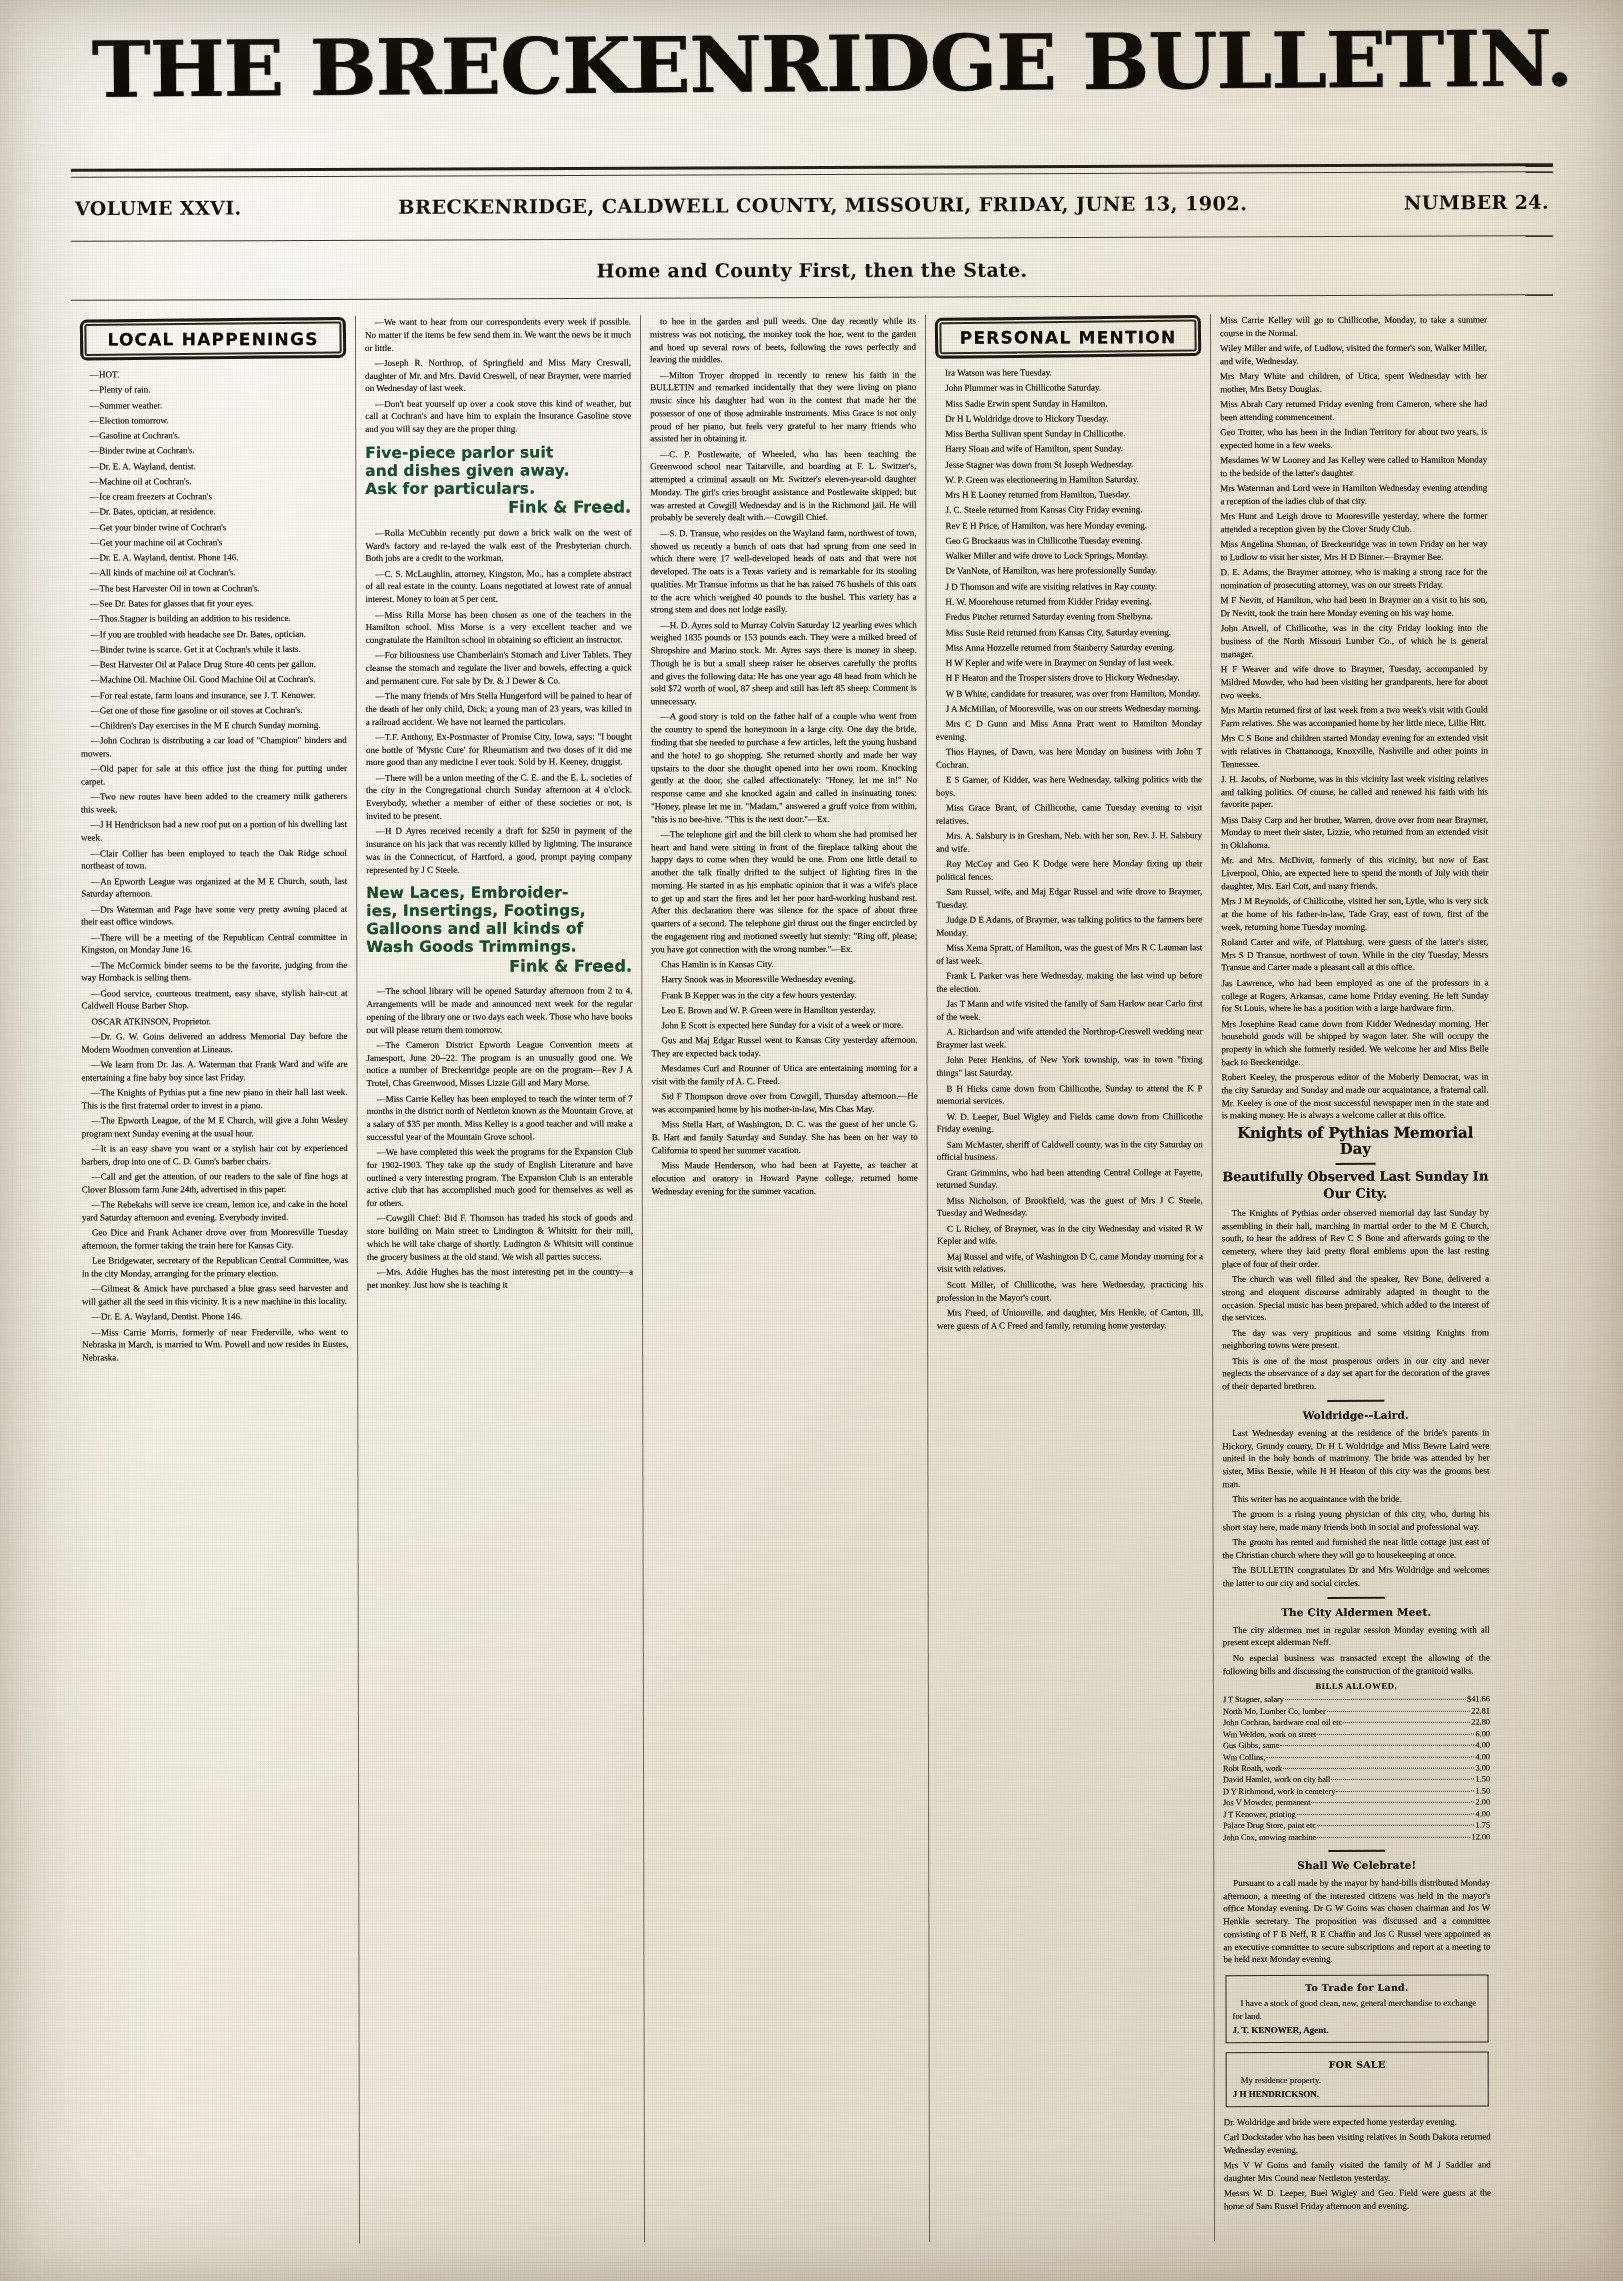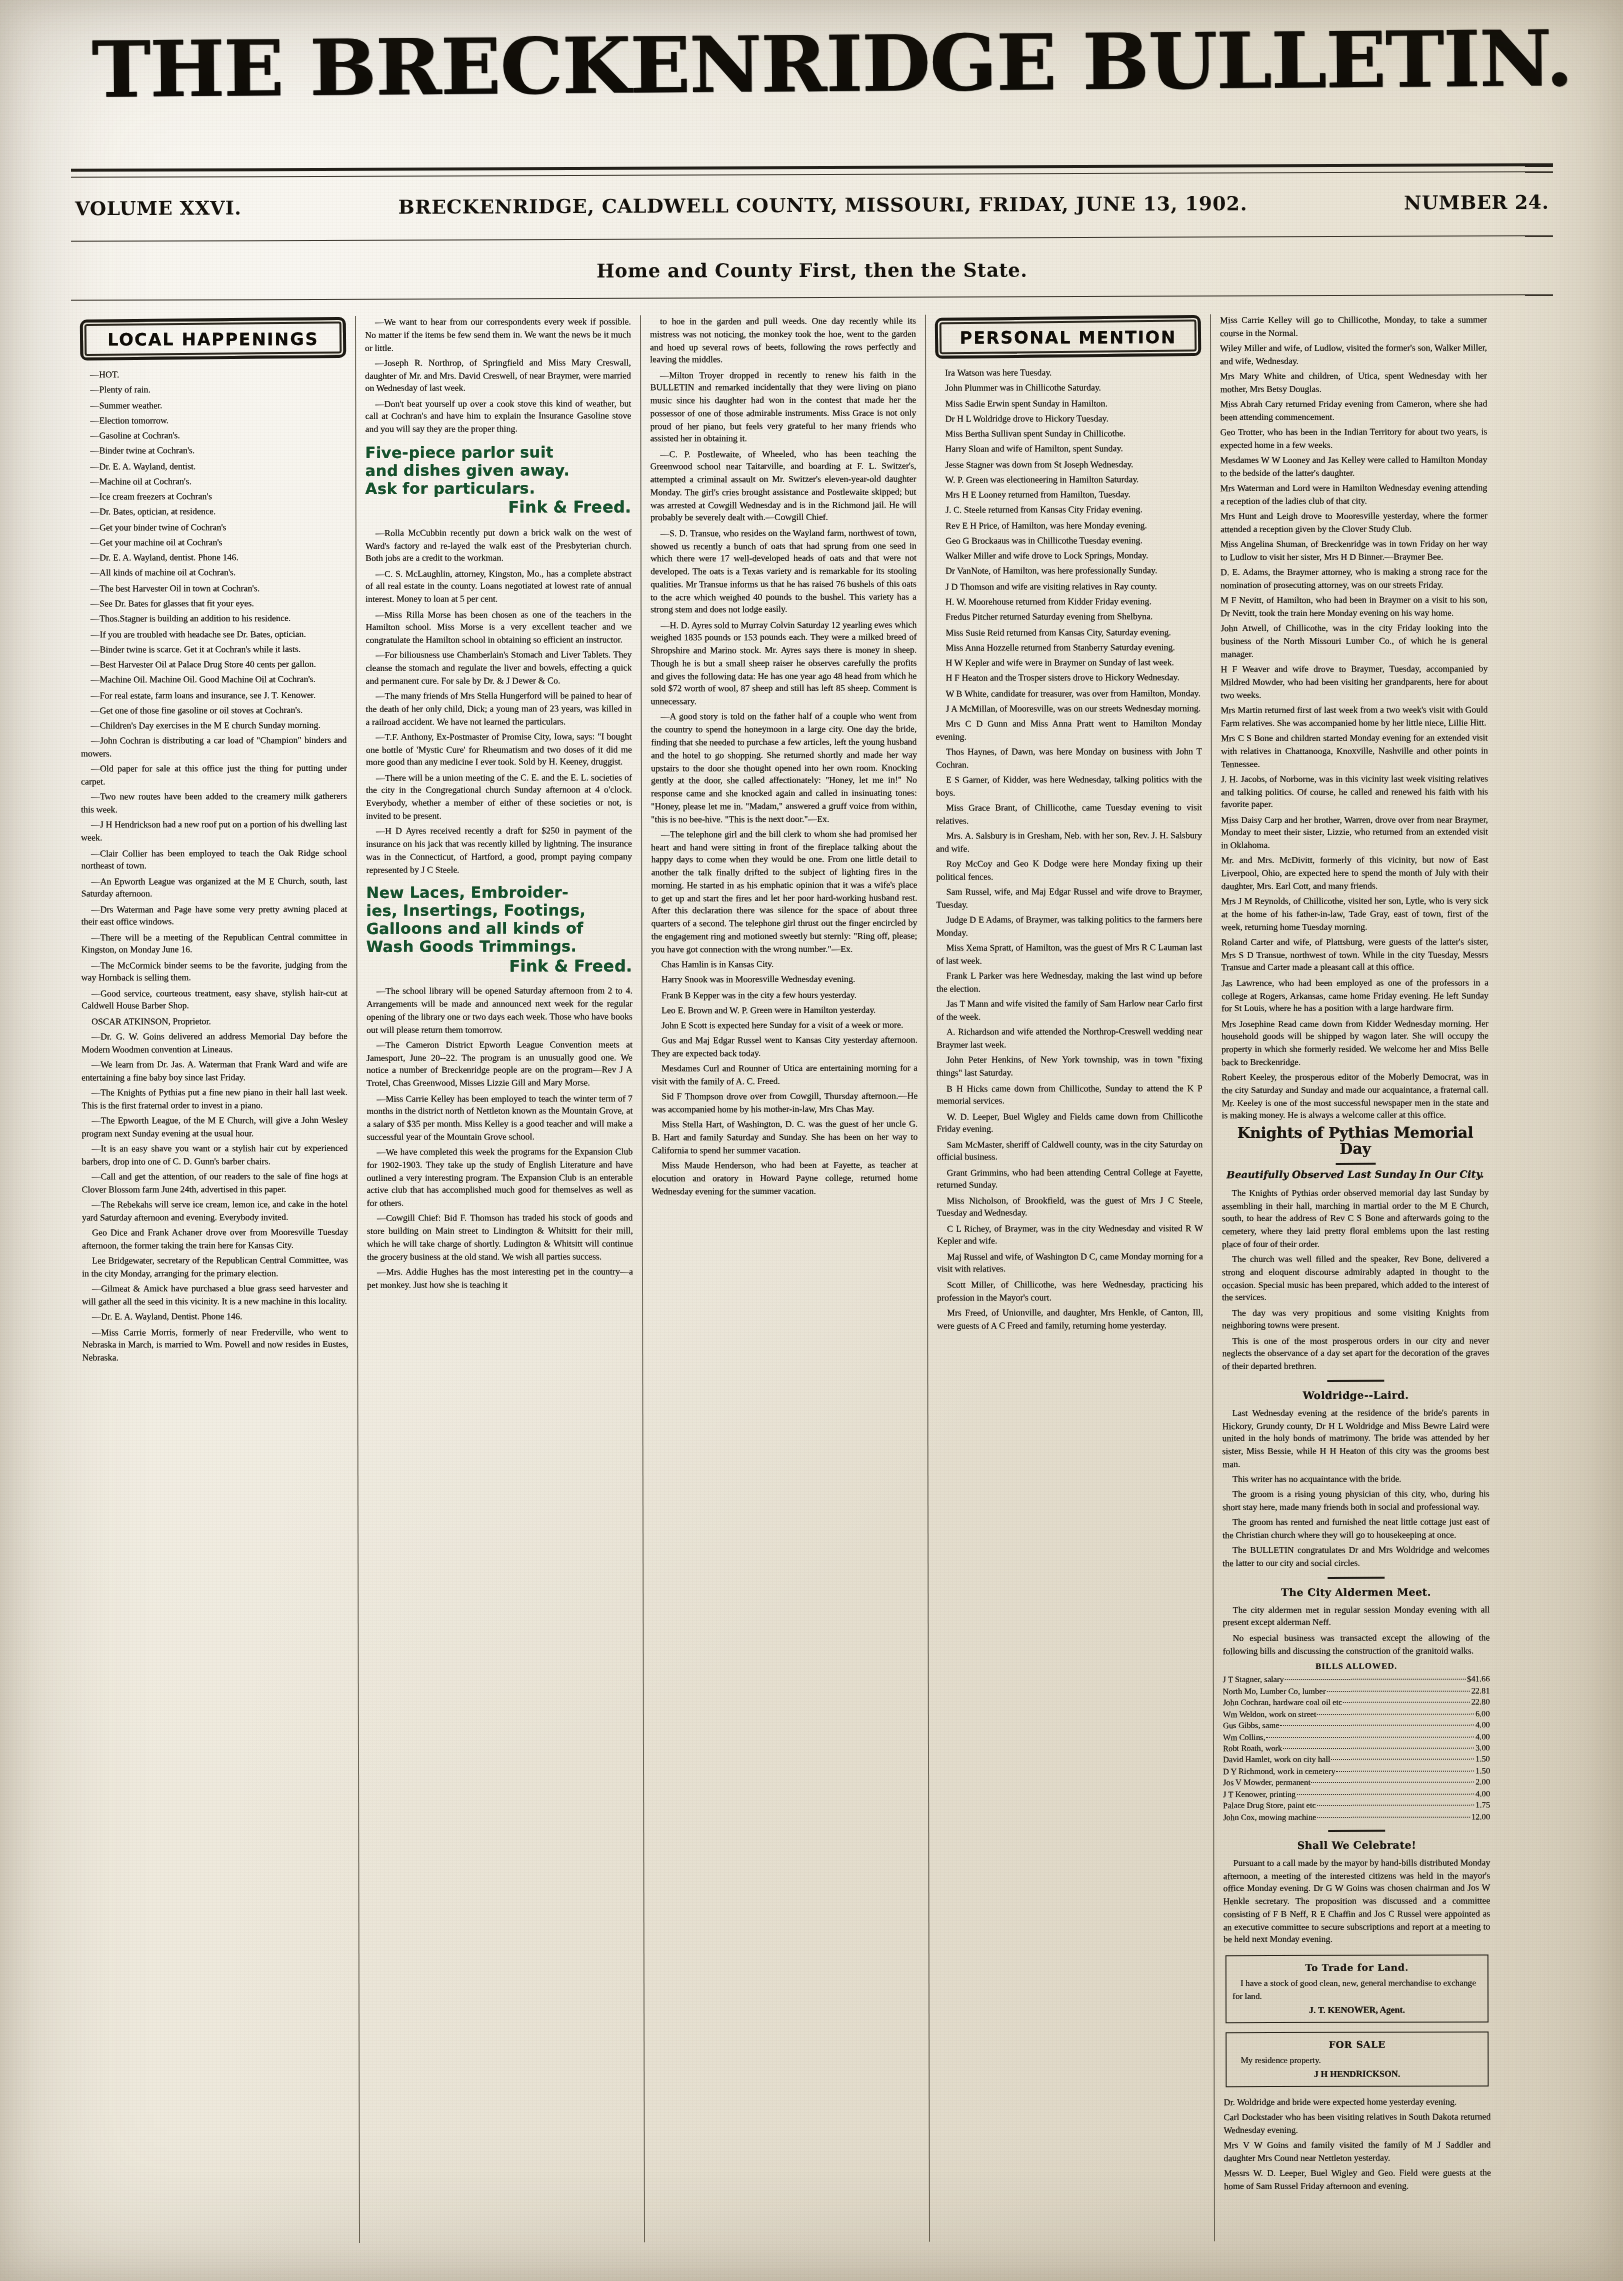--- a/index.html
+++ b/index.html
@@ -139,21 +139,21 @@
     display:block;text-align:right;margin-top:1px;font-size:16px;
   }
 
   
   .kicker{
     text-align:center;font-family:"DejaVu Serif", serif;font-weight:bold;
     font-size:15px;line-height:1.12;margin:2px 0 4px 0;letter-spacing:-0.2px;
   }
   .deck{
     text-align:center;font-family:"DejaVu Serif", serif;font-weight:bold;
-    font-size:10px;line-height:1.25;margin:0 0 5px 0;font-style:italic;
+    font-size:13px;line-height:1.25;margin:0 0 5px 0;
   }
   .subhead{
     text-align:center;font-family:"DejaVu Serif", serif;font-weight:bold;
     font-size:10.4px;margin:5px 0 4px 0;letter-spacing:0.2px;
   }
   .dash{
     width:57px;height:0;border-top:2.5px solid #201c16;
     margin:7px auto 6px auto;
   }
   .dash.sm{width:40px;border-top-width:2px;margin:5px auto 4px auto;}
@@ -179,21 +179,21 @@
     border:1.6px solid #262219;
     padding:5px 6px;
     margin:9px 2px;
     text-align:center;
   }
   .miniad .t{
     font-family:"DejaVu Serif",serif;font-weight:bold;font-size:9.4px;
     letter-spacing:0.4px;margin-bottom:3px;
   }
   .miniad .b{font-size:8.7px;line-height:1.4;text-align:left;text-indent:8px;}
-  .miniad .sg{text-align:center;font-weight:bold;font-size:9px;margin-top:2px;}
+  .miniad .sg{text-align:left;font-weight:bold;font-size:9px;margin-top:2px;}
 </style>
 </head>
 <body>
 
 <div class="paper"></div>
 <div class="noise"></div>
 
 <div class="page">
 
   <div class="masthead">

